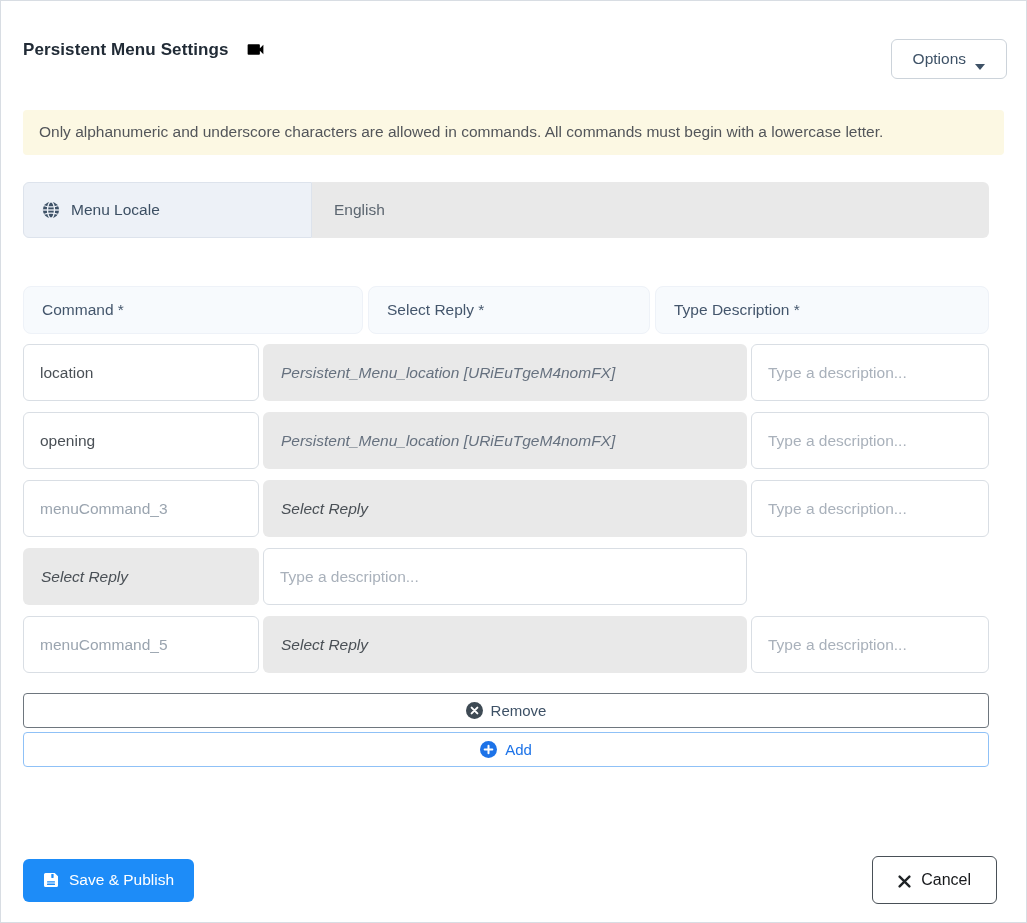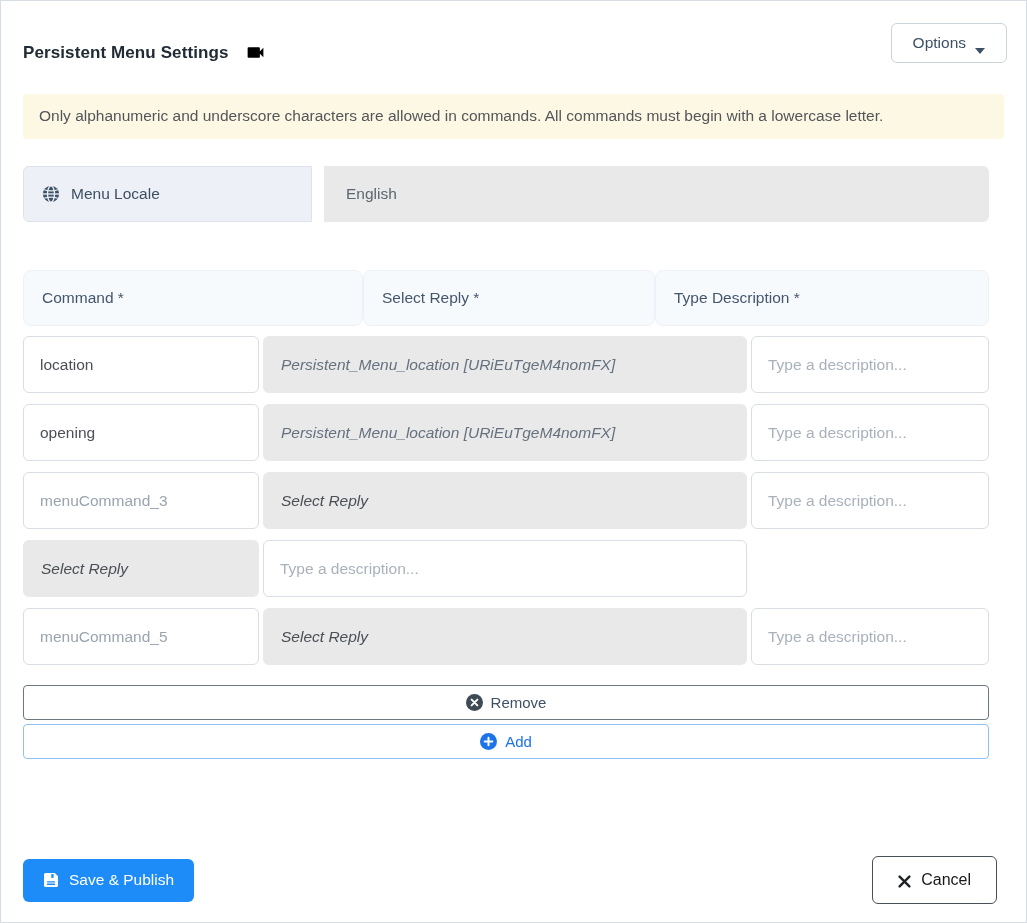--- a/index.html
+++ b/index.html
@@ -11,22 +11,22 @@
   }
   .panel {
     width: 1027px; height: 923px;
     background: #fff;
     border: 1px solid #d8dde3;
     position: relative;
     overflow: hidden;
   }
   
   .panel-header {
-    display: flex; align-items: flex-end; justify-content: space-between;
-    padding: 22px 19px 0 22px;
+    display: flex; align-items: flex-start; justify-content: space-between;
+    padding: 38px 19px 0 22px;
   }
   .title-wrap { display: flex; align-items: center; gap: 16px; }
   .page-title {
     font-size: 17px; font-weight: 700; color: #212b36; letter-spacing: .1px;
   }
   .videocam { width: 21px; height: 21px; display: inline-block; }
   .btn {
     display: inline-flex; align-items: center; justify-content: center;
     background: #fff; cursor: pointer;
     font-family: "Liberation Sans", sans-serif;
@@ -40,42 +40,42 @@
   
   .alert-warning {
     margin: 31px 22px 0 22px;
     background: #fcf8e3;
     border-radius: 4px;
     padding: 13px 16px 14px 16px;
     font-size: 15.5px; color: #53565a;
   }
   
   .locale-group {
-    display: flex; margin: 27px 37px 0 22px; height: 56px; gap: 12px;
+    display: flex; margin: 27px 37px 0 22px; height: 56px;
   }
   .locale-label {
     width: 289px; flex: 0 0 289px;
     background: #edf1f7; border: 1px solid #dde3ec;
     border-radius: 6px 0 0 6px;
     display: flex; align-items: center; gap: 11px;
     padding: 0 16px 0 18px;
     font-size: 15.5px; color: #3c4f63;
   }
   .locale-value {
     flex: 1; background: #e9e9e9;
     border-radius: 0 6px 6px 0;
     display: flex; align-items: center;
     padding-left: 22px;
     font-size: 15.5px; color: #5c6670;
   }
   .globe { width: 18px; height: 18px; flex: 0 0 18px; }
   
   .table-head {
-    display: grid; grid-template-columns: 340px 1fr 334px; 
-    margin: 48px 37px 0 22px; height: 56px;
+    display: grid; grid-template-columns: 340px 1fr 334px; column-gap: 5px;
+    margin: 48px 37px 0 22px; height: 48px;
   }
   .th-cell {
     background: #f7fafd; border: 1px solid #eef2f8; border-radius: 8px;
     display: flex; align-items: center; padding-left: 18px;
     font-size: 15.5px; color: #44566c;
   }
   .menu-row {
     display: grid; grid-template-columns: 236px minmax(0,1fr) 238px; column-gap: 4px;
     margin: 0 37px 11px 22px; height: 57px;
   }

